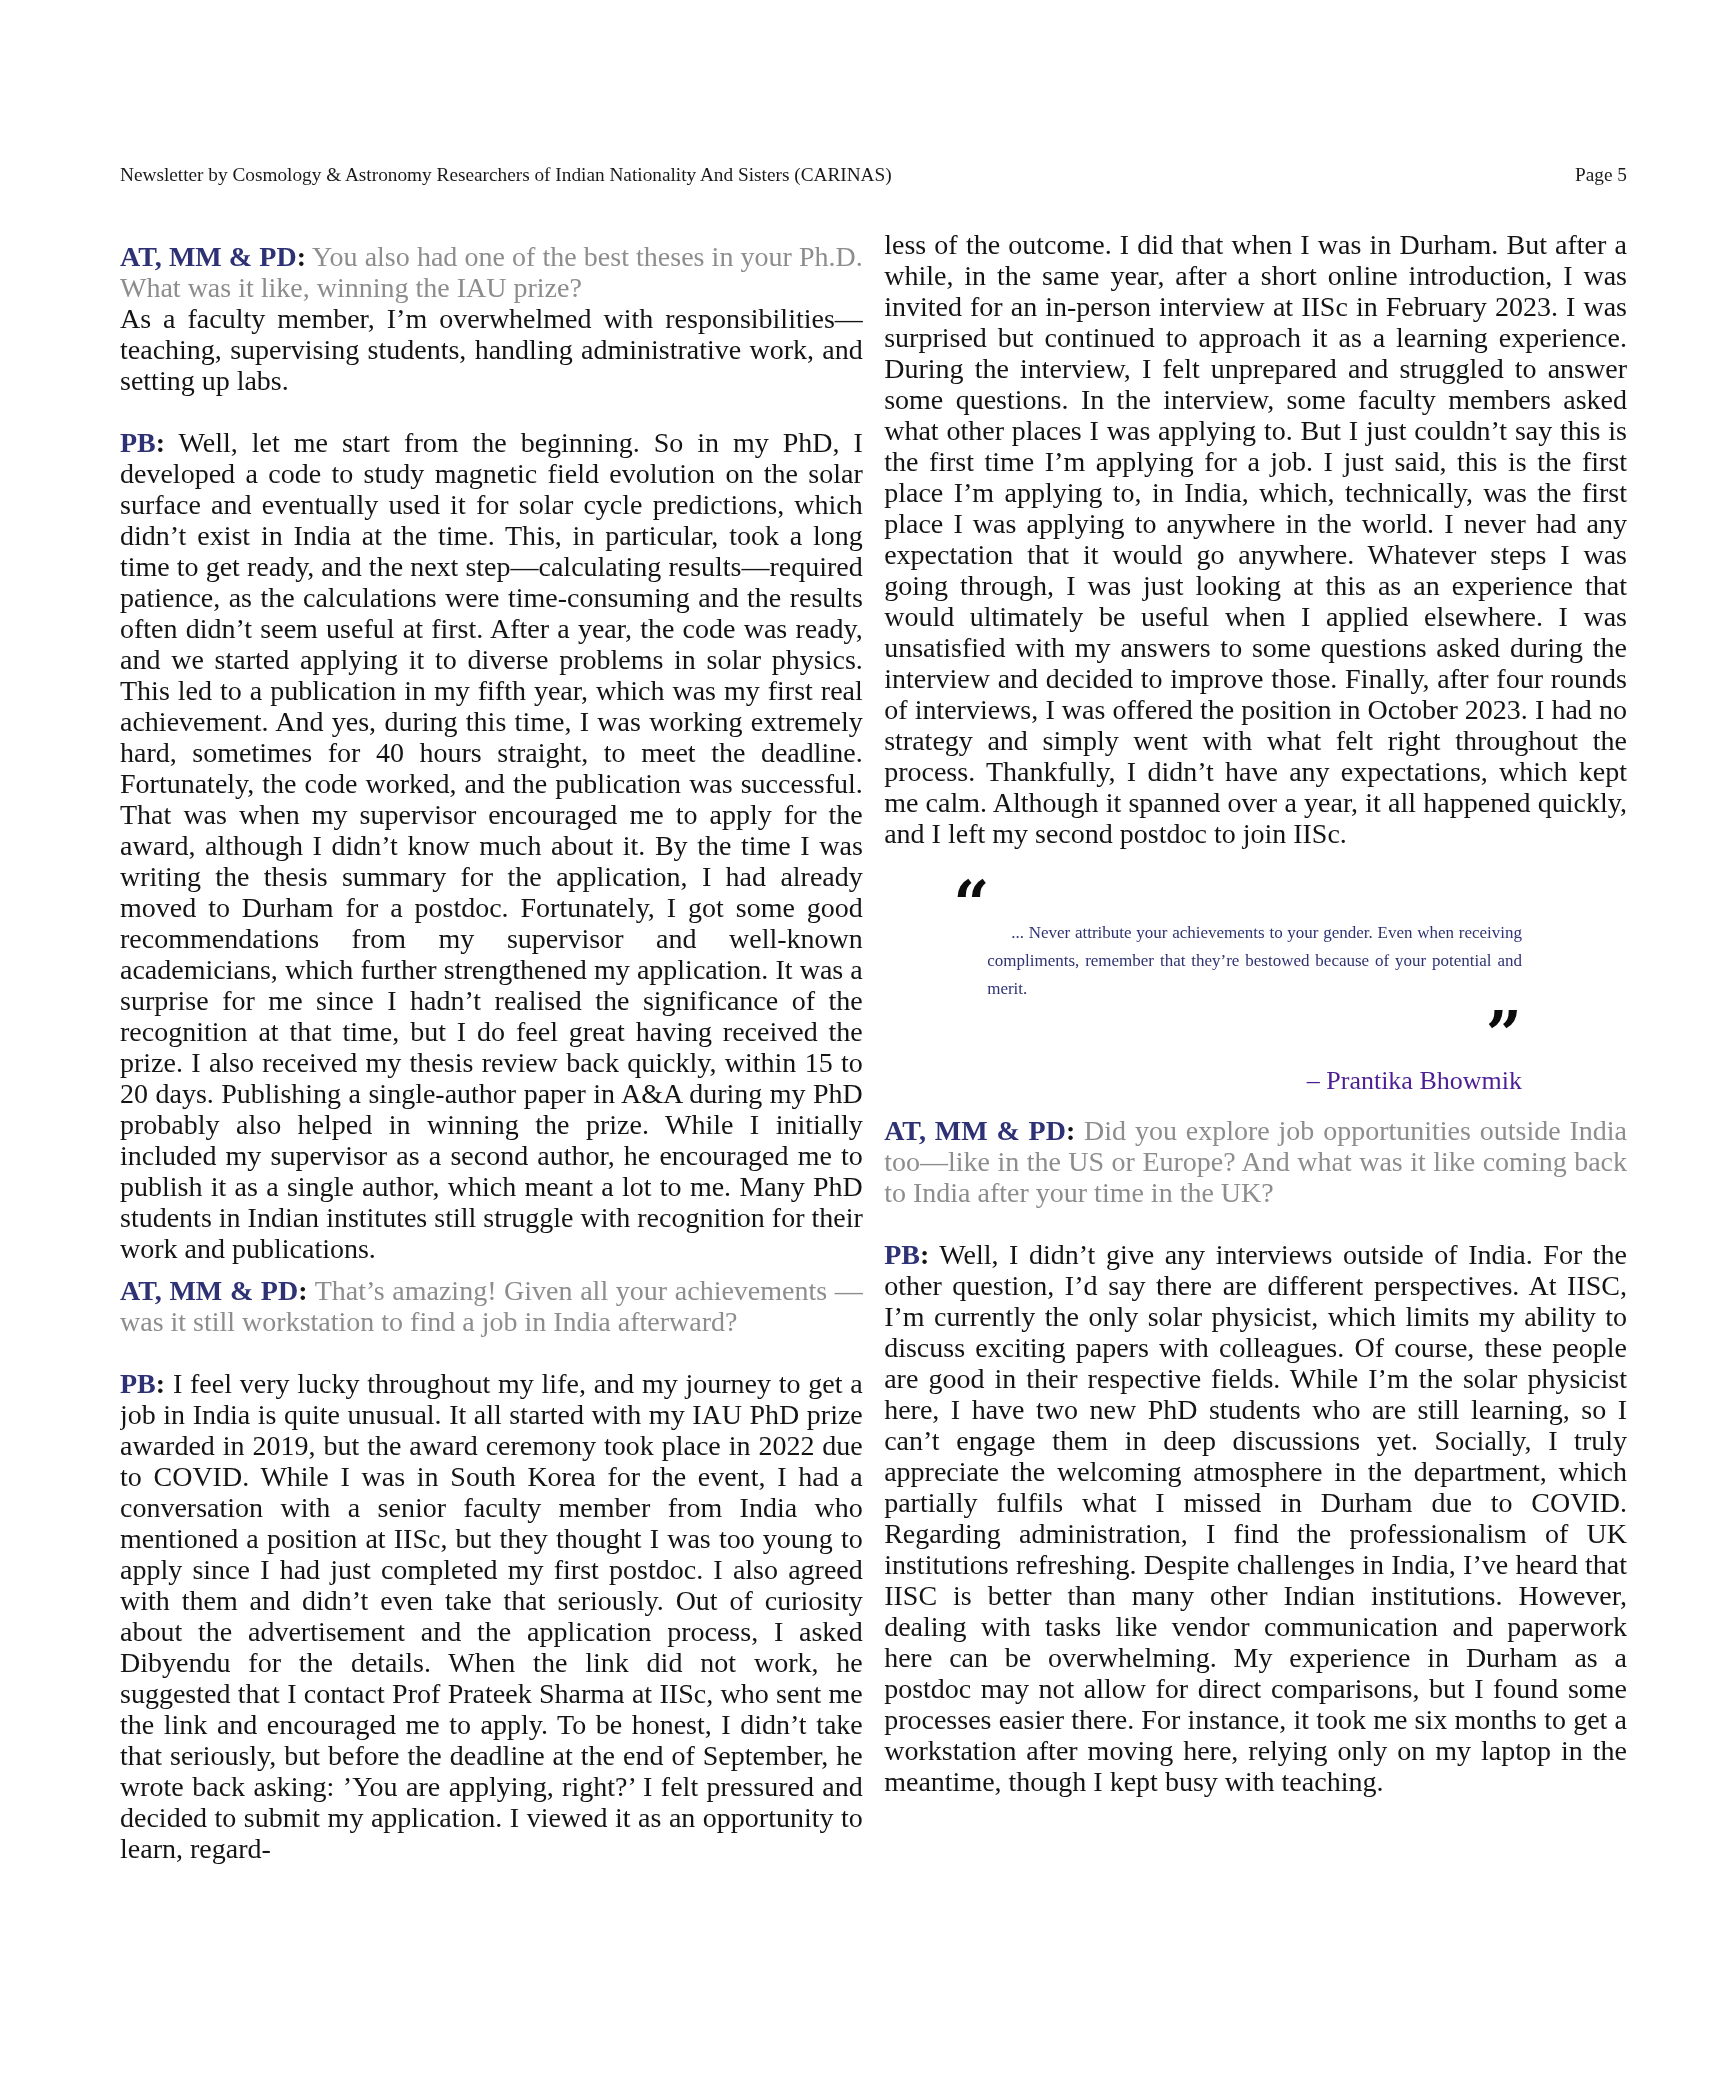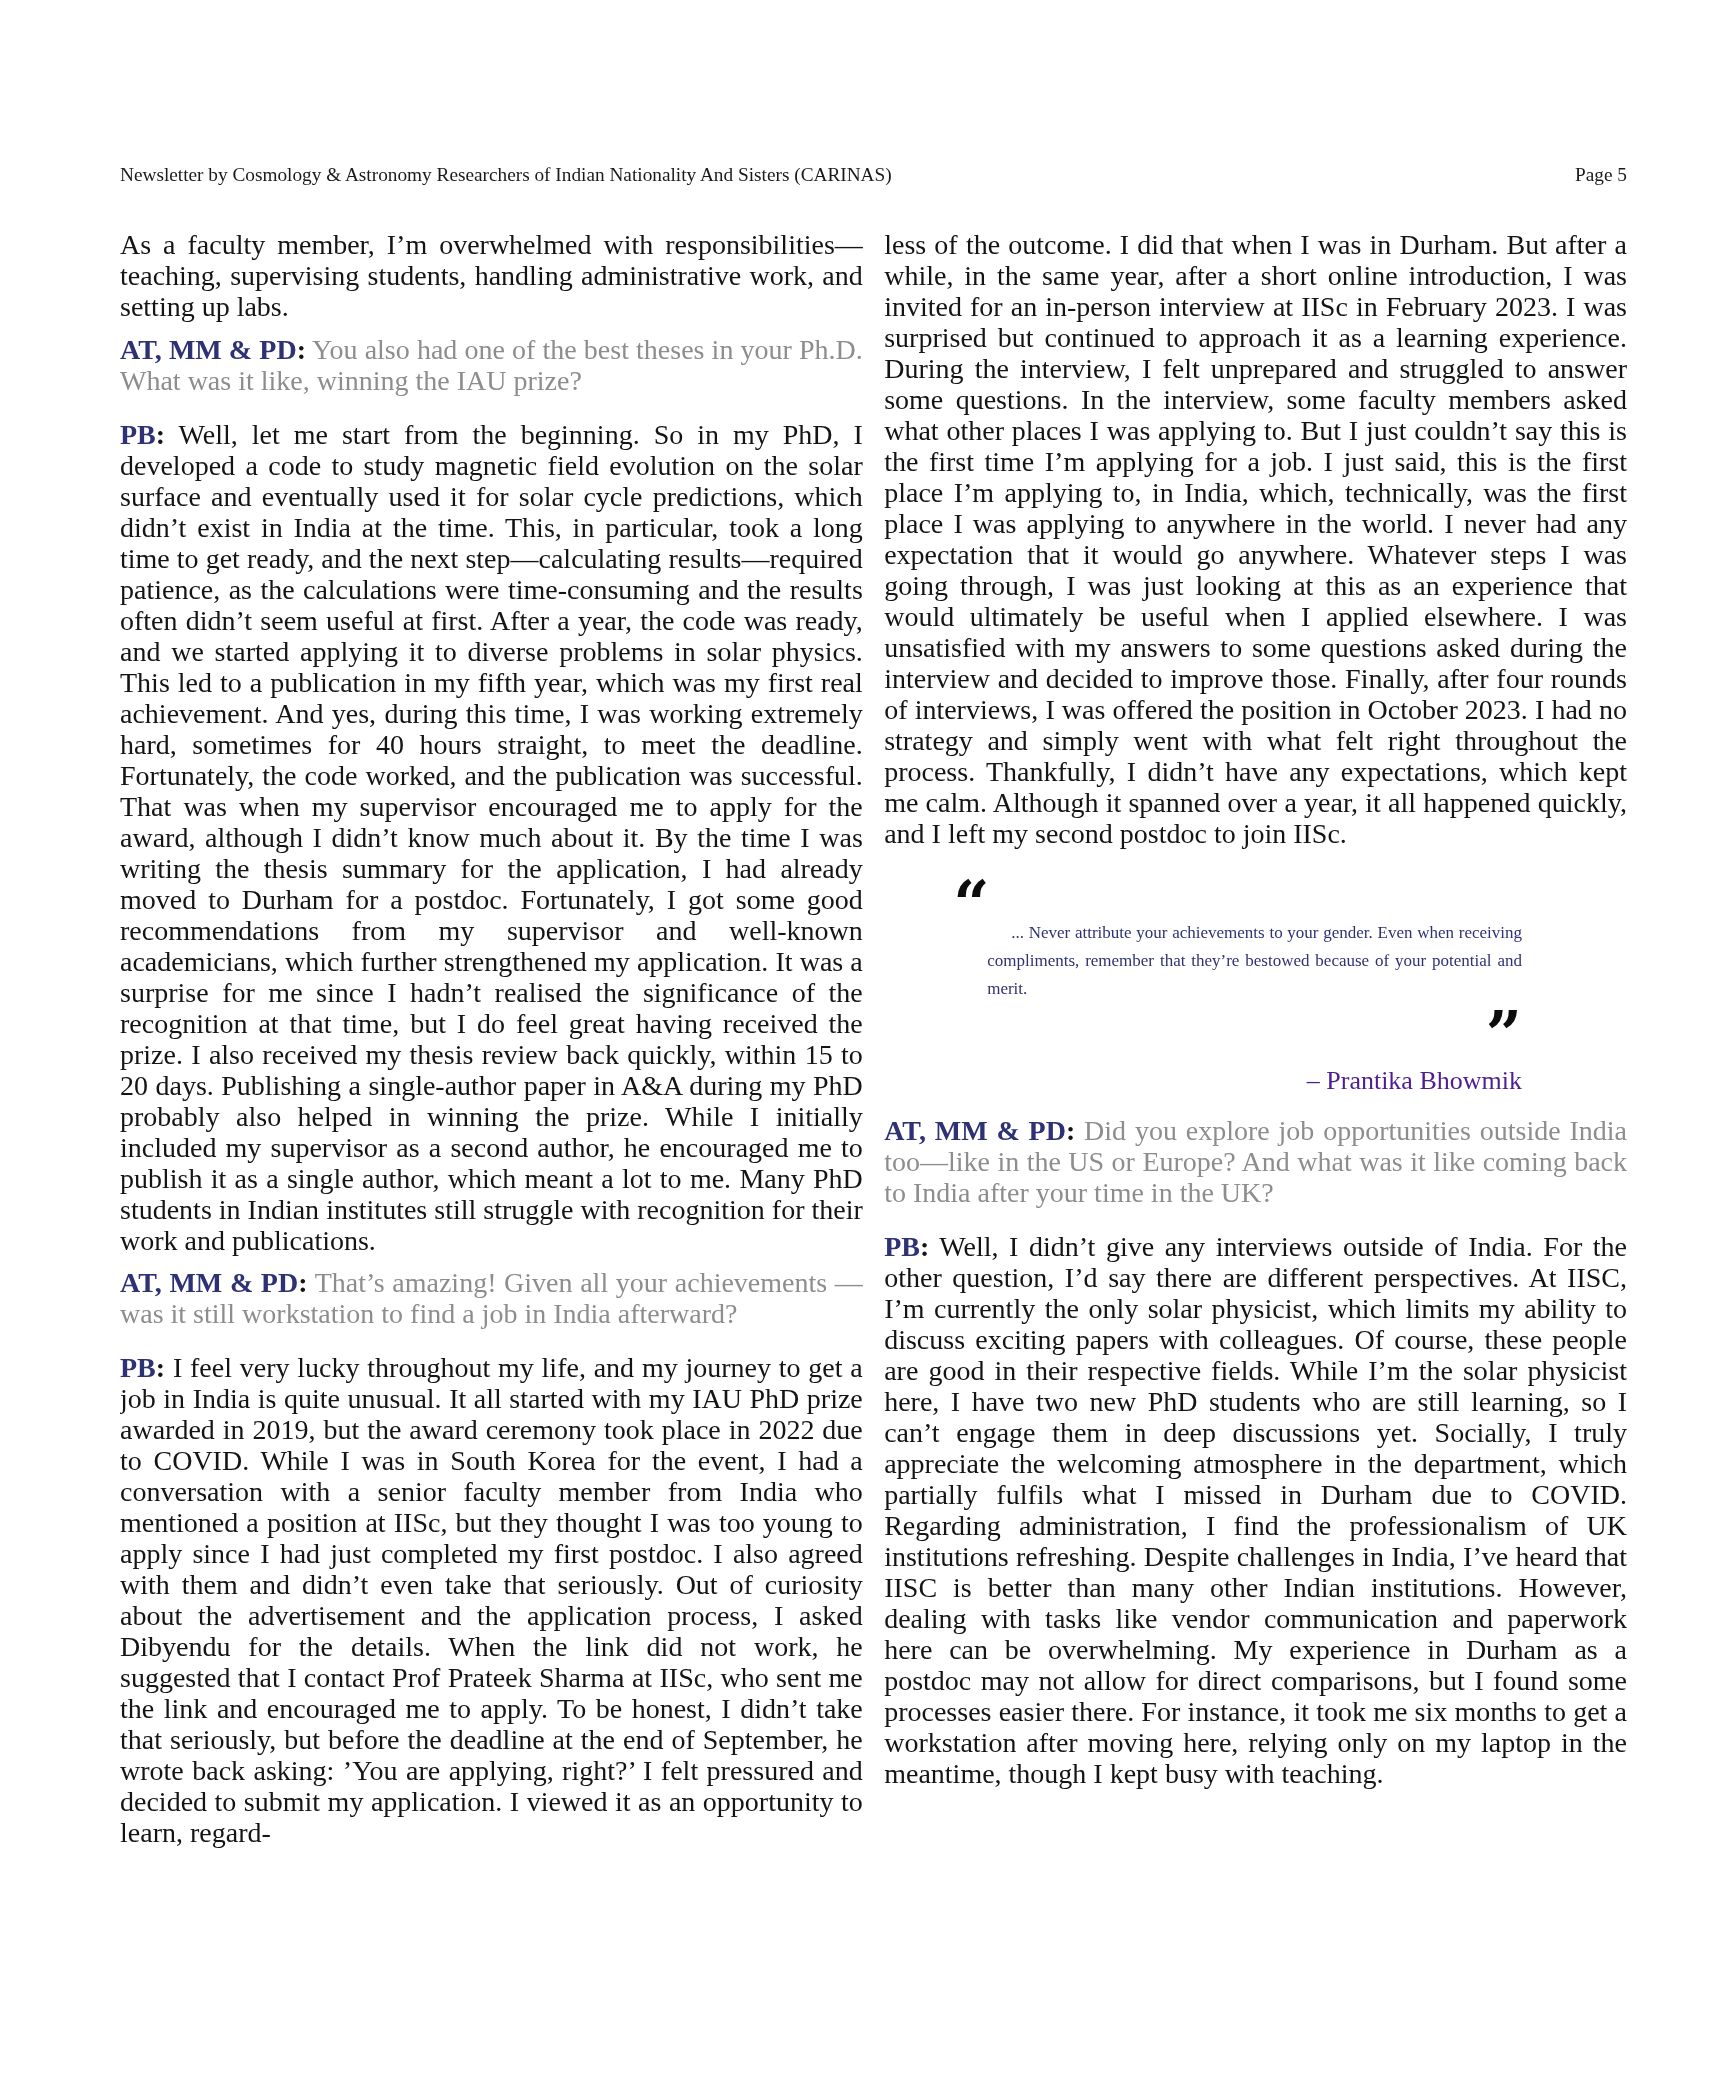--- a/index.html
+++ b/index.html
@@ -2,42 +2,42 @@
 <html style="font-size:6.7px"><head>
 <meta charset="utf-8">
 <style>
   html,body{margin:0;padding:0;background:#ffffff;}
   body{width:1734px;height:2452px;position:relative;font-family:"Liberation Serif",serif;color:#141414;}
   .header{position:absolute;left:120px;width:1507px;top:164px;display:flex;justify-content:space-between;align-items:baseline;font-size:19.3px;color:#1a1a1a;}
   .cols{position:absolute;left:120px;top:229px;width:1507px;height:2009px;display:flex;gap:21.4px;overflow:hidden;}
   .col{width:743px;font-size:28px;line-height:31px;text-align:justify;}
   .par{margin:0;}
   .q{margin-top:11.7px;color:#8d8d8d;}
-  .ans{margin-top:23px;}
+  .ans{margin-top:31px;}
   .label{color:#2e3274;font-weight:bold;}
   .colon{color:#141414;font-weight:bold;}
   .quote{margin:27px 105px 19.3px 103px;color:#2e3274;}
   .qtext{font-size:17px;line-height:28px;text-align:justify;text-indent:24px;margin-top:-11px;}
   .qmark{font-size:63px;line-height:0.9;font-weight:bold;color:#0d0d0d;font-family:"DejaVu Serif",serif;}
   .qopen{margin-left:-34px;height:54px;}
   .qclose{text-align:right;height:50px;margin-top:2.5px;}
   .attrib{font-style:normal;color:#4c1d95;font-size:26px;text-align:right;margin-top:9.2px;}
 </style>
 </head>
 <body>
 
 <div class="header">
   <span>Newsletter by Cosmology &amp; Astronomy Researchers of Indian Nationality And Sisters (CARINAS)</span>
   <span>Page 5</span>
 </div>
 
 <div class="cols">
   <div class="col">
+      <div class="par q"><span class="label">AT, MM &amp; PD</span><span class="colon">:</span> <span>You also had one of the best theses in your Ph.D. What was it like, winning the IAU prize?</span></div>
       <div class="par"><span>As a faculty member, I’m overwhelmed with responsibilities—teaching, supervising students, handling administrative work, and setting up labs.</span></div>
-      <div class="par q"><span class="label">AT, MM &amp; PD</span><span class="colon">:</span> <span>You also had one of the best theses in your Ph.D. What was it like, winning the IAU prize?</span></div>
       <div class="par ans"><span class="label">PB</span><span class="colon">:</span> <span>Well, let me start from the beginning. So in my PhD, I developed a code to study magnetic field evolution on the solar surface and eventually used it for solar cycle predictions, which didn’t exist in India at the time. This, in particular, took a long time to get ready, and the next step—calculating results—required patience, as the calculations were time-consuming and the results often didn’t seem useful at first. After a year, the code was ready, and we started applying it to diverse problems in solar physics. This led to a publication in my fifth year, which was my first real achievement. And yes, during this time, I was working extremely hard, sometimes for 40 hours straight, to meet the deadline. Fortunately, the code worked, and the publication was successful. That was when my supervisor encouraged me to apply for the award, although I didn’t know much about it. By the time I was writing the thesis summary for the application, I had already moved to Durham for a postdoc. Fortunately, I got some good recommendations from my supervisor and well-known academicians, which further strengthened my application. It was a surprise for me since I hadn’t realised the significance of the recognition at that time, but I do feel great having received the prize. I also received my thesis review back quickly, within 15 to 20 days. Publishing a single-author paper in A&amp;A during my PhD probably also helped in winning the prize. While I initially included my supervisor as a second author, he encouraged me to publish it as a single author, which meant a lot to me. Many PhD students in Indian institutes still struggle with recognition for their work and publications.</span></div>
       <div class="par q"><span class="label">AT, MM &amp; PD</span><span class="colon">:</span> <span>That’s amazing! Given all your achievements —was it still workstation to find a job in India afterward?</span></div>
       <div class="par ans"><span class="label">PB</span><span class="colon">:</span> <span>I feel very lucky throughout my life, and my journey to get a job in India is quite unusual. It all started with my IAU PhD prize awarded in 2019, but the award ceremony took place in 2022 due to COVID. While I was in South Korea for the event, I had a conversation with a senior faculty member from India who mentioned a position at IISc, but they thought I was too young to apply since I had just completed my first postdoc. I also agreed with them and didn’t even take that seriously. Out of curiosity about the advertisement and the application process, I asked Dibyendu for the details. When the link did not work, he suggested that I contact Prof Prateek Sharma at IISc, who sent me the link and encouraged me to apply. To be honest, I didn’t take that seriously, but before the deadline at the end of September, he wrote back asking: ’You are applying, right?’ I felt pressured and decided to submit my application. I viewed it as an opportunity to learn, regard-</span></div>
     </div>
   <div class="col">
       <div class="par"><span>less of the outcome. I did that when I was in Durham. But after a while, in the same year, after a short online introduction, I was invited for an in-person interview at IISc in February 2023. I was surprised but continued to approach it as a learning experience. During the interview, I felt unprepared and struggled to answer some questions. In the interview, some faculty members asked what other places I was applying to. But I just couldn’t say this is the first time I’m applying for a job. I just said, this is the first place I’m applying to, in India, which, technically, was the first place I was applying to anywhere in the world. I never had any expectation that it would go anywhere. Whatever steps I was going through, I was just looking at this as an experience that would ultimately be useful when I applied elsewhere. I was unsatisfied with my answers to some questions asked during the interview and decided to improve those. Finally, after four rounds of interviews, I was offered the position in October 2023. I had no strategy and simply went with what felt right throughout the process. Thankfully, I didn’t have any expectations, which kept me calm. Although it spanned over a year, it all happened quickly, and I left my second postdoc to join IISc.</span></div>
       <div class="quote">
         <div class="qmark qopen">“</div>
         <div class="qtext">... Never attribute your achievements to your gender. Even when receiving compliments, remember that they’re bestowed because of your potential and merit.</div>
         <div class="qmark qclose">”</div>

